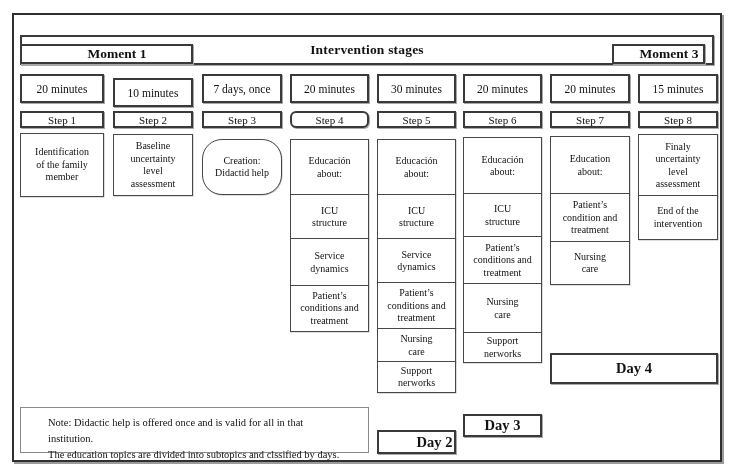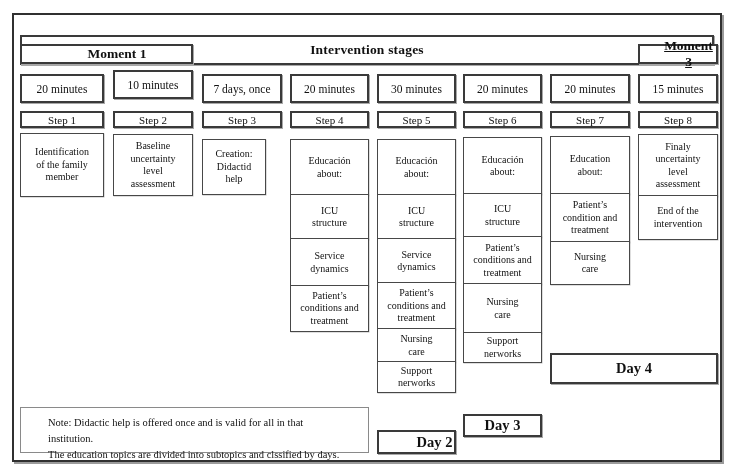--- a/index.html
+++ b/index.html
@@ -26,50 +26,50 @@
 </style>
 </head>
 <body>
 
 <div id="canvas">
   <div class="frame"></div>
 
   <div class="b strong title" style="left:20px;top:35px;width:694px;height:30px;">Intervention stages</div>
 
   <div class="b strong moment" style="left:20px;top:44px;width:173px;height:20px;">Moment 1</div>
-  <div class="b strong moment" style="left:638px;top:44px;width:80px;height:20px;text-decoration:underline;">Moment 3</div>
+  <div class="b strong moment" style="left:612px;top:44px;width:93px;height:20px;">Moment 3</div>
 
   <div class="b strong dur" style="left:20px;top:74px;width:84px;height:29px;">20 minutes</div>
-  <div class="b strong dur" style="left:113px;top:70px;width:80px;height:29px;">10 minutes</div>
+  <div class="b strong dur" style="left:113px;top:78px;width:80px;height:29px;">10 minutes</div>
   <div class="b strong dur" style="left:202px;top:74px;width:80px;height:29px;">7 days, once</div>
   <div class="b strong dur" style="left:290px;top:74px;width:79px;height:29px;">20 minutes</div>
   <div class="b strong dur" style="left:377px;top:74px;width:79px;height:29px;">30 minutes</div>
   <div class="b strong dur" style="left:463px;top:74px;width:79px;height:29px;">20 minutes</div>
   <div class="b strong dur" style="left:550px;top:74px;width:80px;height:29px;">20 minutes</div>
   <div class="b strong dur" style="left:638px;top:74px;width:80px;height:29px;">15 minutes</div>
 
   <div class="b strong step" style="left:20px;top:111px;width:84px;height:17px;">Step 1</div>
   <div class="b strong step" style="left:113px;top:111px;width:80px;height:17px;">Step 2</div>
   <div class="b strong step" style="left:202px;top:111px;width:80px;height:17px;">Step 3</div>
-  <div class="b strong step" style="left:290px;top:111px;width:79px;height:17px;">Step 4</div>
+  <div class="b strong step" style="left:290px;top:111px;width:79px;height:17px;border-radius:6px;">Step 4</div>
   <div class="b strong step" style="left:377px;top:111px;width:79px;height:17px;">Step 5</div>
   <div class="b strong step" style="left:463px;top:111px;width:79px;height:17px;">Step 6</div>
   <div class="b strong step" style="left:550px;top:111px;width:80px;height:17px;">Step 7</div>
   <div class="b strong step" style="left:638px;top:111px;width:80px;height:17px;">Step 8</div>
 
   <div class="b thin cell" style="left:20px;top:133px;width:84px;height:64px;">Identification
 of the family
 member</div>
 
   <div class="b thin cell" style="left:113px;top:134px;width:80px;height:62px;">Baseline
 uncertainty
 level
 assessment</div>
 
-  <div class="b thin cell" style="left:202px;top:139px;width:64px;height:56px;">Creation:
+  <div class="b thin cell" style="left:202px;top:139px;width:80px;height:56px;border-radius:20px;">Creation:
 Didactid help</div>
 
   <div class="b thin cell" style="left:290px;top:139px;width:79px;height:57px;">Educación
 about:</div>
   <div class="b thin cell" style="left:290px;top:194px;width:79px;height:46px;">ICU
 structure</div>
   <div class="b thin cell" style="left:290px;top:238px;width:79px;height:49px;">Service
 dynamics</div>
   <div class="b thin cell" style="left:290px;top:285px;width:79px;height:47px;">Patient’s
 conditions and

